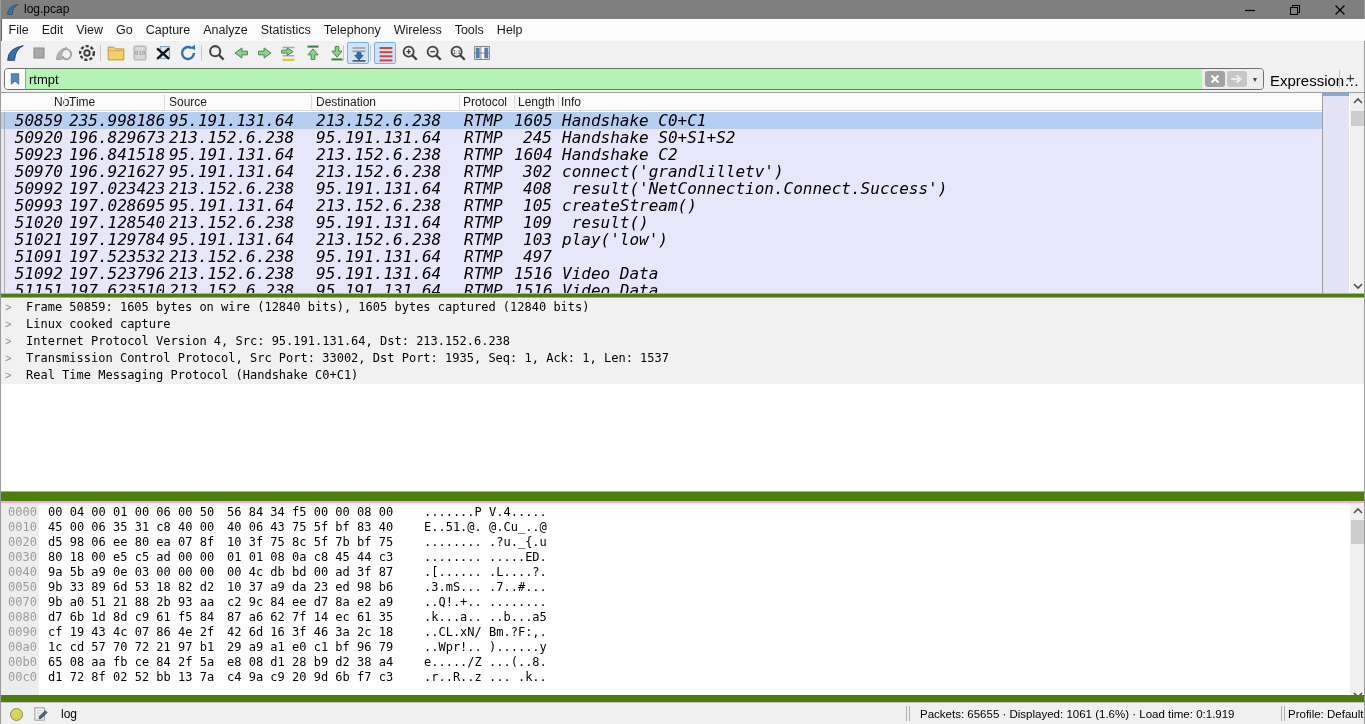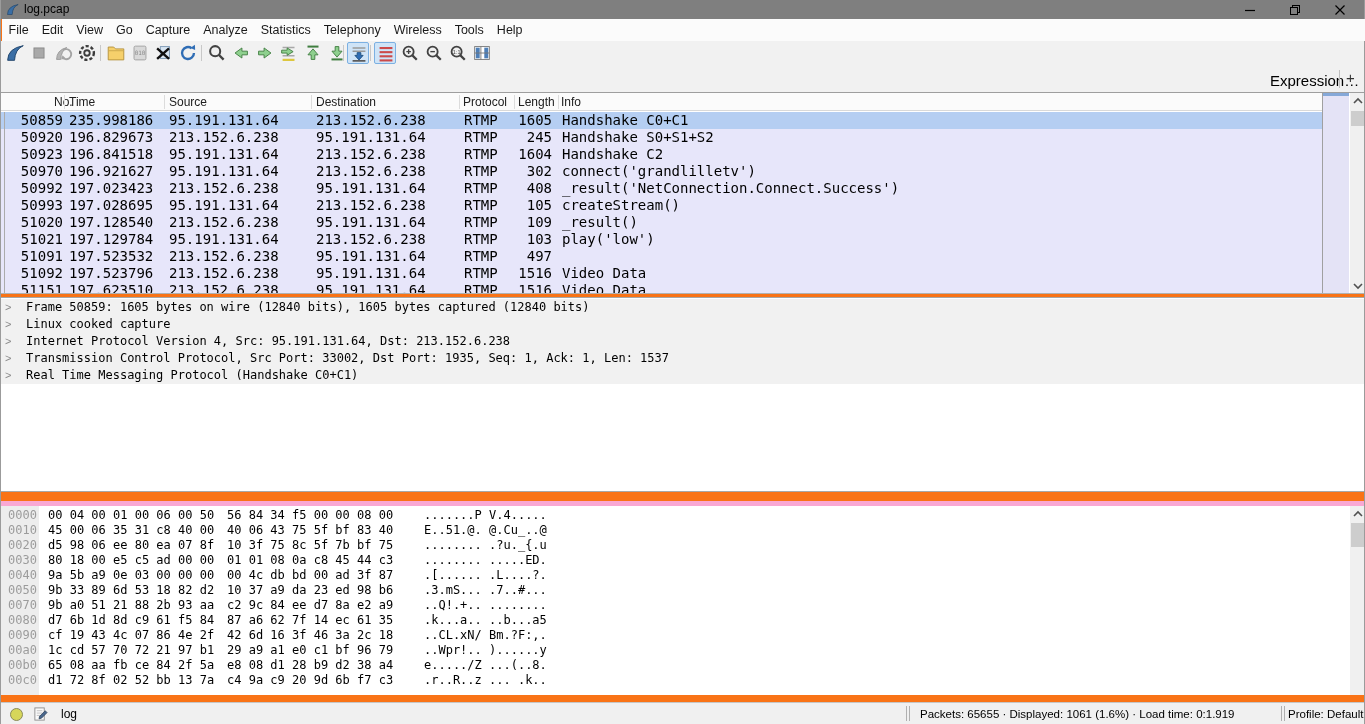--- a/index.html
+++ b/index.html
@@ -1,18 +1,18 @@
 <!DOCTYPE html>
 <html><head>
 <meta charset="utf-8">
 <style>
   * { margin:0; padding:0; box-sizing:border-box; }
   html,body { width:1365px; height:724px; overflow:hidden; }
   body { font-family:"Liberation Sans",sans-serif; background:#fff; }
-  #app { position:relative; width:1365px; height:724px; background:#f97316; border-left:1px solid #9b9b9b; border-right:1px solid #9b9b9b; border-bottom:1px solid #9b9b9b; }
+  #app { position:relative; width:1365px; height:724px; background:#4d7c0f; border-left:1px solid #9b9b9b; border-right:1px solid #9b9b9b; border-bottom:1px solid #9b9b9b; }
 
   
   #titlebar { position:absolute; left:0; top:0; width:100%; height:19px; background:#7f7f7f; }
   #titlebar .fin { position:absolute; left:4px; top:2px; }
   #titlebar .title { position:absolute; left:23px; top:2px; font-size:12px; color:#000; }
   #winbtns { position:absolute; right:2px; top:0; height:19px; display:flex; }
   .winbtn { width:45px; height:19px; display:flex; align-items:center; justify-content:center; }
 
   
   #menubar { position:absolute; left:1px; top:19px; width:100%; height:22px; background:#fbfbfb; display:flex; align-items:center; }
@@ -38,21 +38,21 @@
   #fexpr { position:absolute; left:1269px; top:6px; font-size:15px; color:#000; }
   #fsep { position:absolute; left:1338px; top:4px; width:1px; height:18px; background:#c0c0c0; }
   #fplus { position:absolute; left:1345px; top:3px; font-size:15px; color:#333; }
 
   
   #plist { position:absolute; left:0; top:93px; width:100%; height:201px; background:#fff; border-bottom:1px solid #b0b0b0; overflow:hidden; }
   #phdr { position:absolute; left:0; top:0; width:1321px; height:18px; background:#fbfbfb; border-bottom:1px solid #d9d9d9; font-size:12px; color:#202020; }
   #phdr span { position:absolute; top:2px; }
   .hsep { position:absolute; top:2px; width:1px; height:14px; background:#dcdcdc; }
   #prows { position:absolute; left:0; top:19px; width:1321px; height:182px; overflow:hidden; }
-  .prow { display:flex; height:17px; line-height:17px; font-size:14px; background:#e7e6fa; color:#000; white-space:nowrap; }
+  .prow { display:flex; height:17px; line-height:17px; font-size:16px; background:#e7e6fa; color:#000; white-space:nowrap;font-style:italic; }
   .prow.sel { background:#b5cef2; }
   .prow span { font-family:"DejaVu Sans Mono",monospace; overflow:hidden; }
   .c-no { width:63px; text-align:right; padding-right:1px; }
   .c-time { width:100px; padding-left:5px; }
   .c-src { width:147px; padding-left:5px; }
   .c-dst { width:148px; padding-left:5px; }
   .c-proto { width:55px; padding-left:5px; }
   .c-len { width:44px; text-align:right; padding-right:6px; }
   .c-info { flex:1; padding-left:4px; }
   #leftline { position:absolute; left:3px; top:19px; width:1px; height:182px; background:#ababab; }
@@ -64,21 +64,21 @@
   .sbtn { position:absolute; left:0; width:16px; height:16px; display:flex; align-items:center; justify-content:center; }
   .sthumb { position:absolute; left:1px; width:14px; background:#cdcdcd; }
 
   
   #details { position:absolute; left:0; top:297px; width:100%; height:195px; background:#fff; border-top:1px solid #a7a7a7; border-bottom:1px solid #a7a7a7; padding-top:1px; }
   .drow { position:relative; height:17px; line-height:17px; background:#f1f1f1; font-size:12px; white-space:pre; }
   .drow .chev { position:absolute; left:4px; color:#8a8a8a; font-size:11px; }
   .drow .dtext { position:absolute; left:25px; font-family:"DejaVu Sans Mono",monospace; color:#000; }
 
   
-  #hexpane { position:absolute; left:0; top:501px; width:100%; height:194px; background:#fff; border-top:5px solid #f9a8d4; overflow:hidden; }
+  #hexpane { position:absolute; left:0; top:501px; width:100%; height:194px; background:#fff; border-top:2px solid #f9a8d4; overflow:hidden; }
   #hexoffbg { position:absolute; left:0; top:0; width:38px; height:100%; background:#ededed; }
   #hexrows { position:absolute; left:0; top:2px; width:100%; }
   .hrow { position:relative; height:15px; line-height:15px; font-size:12px; font-family:"DejaVu Sans Mono",monospace; white-space:pre; }
   .hrow span { position:absolute; top:0; }
   .h-off { left:7px; color:#9c9c9c; }
   .h-h1 { left:47px; color:#000; }
   .h-h2 { left:226px; color:#000; }
   .h-asc { left:423px; color:#000; }
 
   
@@ -221,20 +221,41 @@
         </svg></div>
       <div class="tbtn" style="left: 470px;"><svg viewBox="0 0 24 24">
           <rect x="4" y="5" width="16" height="14" fill="#fff" stroke="#777"></rect>
           <rect x="5.2" y="6.2" width="4.3" height="11.6" fill="#4e7fb7"></rect>
           <rect x="14.5" y="6.2" width="4.3" height="11.6" fill="#4e7fb7"></rect>
           <path d="M4 12h16M10.8 5v14" stroke="#777" stroke-width="1"></path>
         </svg></div>
     </div>
 
   <div id="filterbar">
+    <div id="filterbox">
+      <span id="fbookmark">
+          <svg width="12" height="14" viewBox="0 0 16 16">
+            <path d="M3 1h10v14l-5-4.2L3 15Z" fill="#5b84b8" stroke="#3c5e8a"></path>
+          </svg>
+        </span>
+      <span id="ftext">rtmpt</span>
+      <span id="fbtns">
+        <span class="fbtn" id="fclear">
+            <svg width="10" height="10" viewBox="0 0 10 10">
+              <path d="M1.5 1.5l7 7M8.5 1.5l-7 7" stroke="#fff" stroke-width="2" fill="none"></path>
+            </svg>
+          </span>
+        <span class="fbtn" id="fapply">
+            <svg width="14" height="10" viewBox="0 0 14 10">
+              <path d="M1 5h8M6.5 1.5L10.5 5 6.5 8.5" stroke="#ececec" stroke-width="2.2" fill="none"></path>
+            </svg>
+          </span>
+        <span id="fcaret">▼</span>
+      </span>
+    </div>
     <span id="fexpr">Expression…</span>
     <span id="fsep"></span>
     <span id="fplus">+</span>
   </div>
 
   <div id="plist">
     <div id="phdr">
         <span style="left: 5px; margin-left: 48px;">No.</span>
         <span style="left: 68px;">Time</span>
         <span style="left: 168px;">Source</span>

